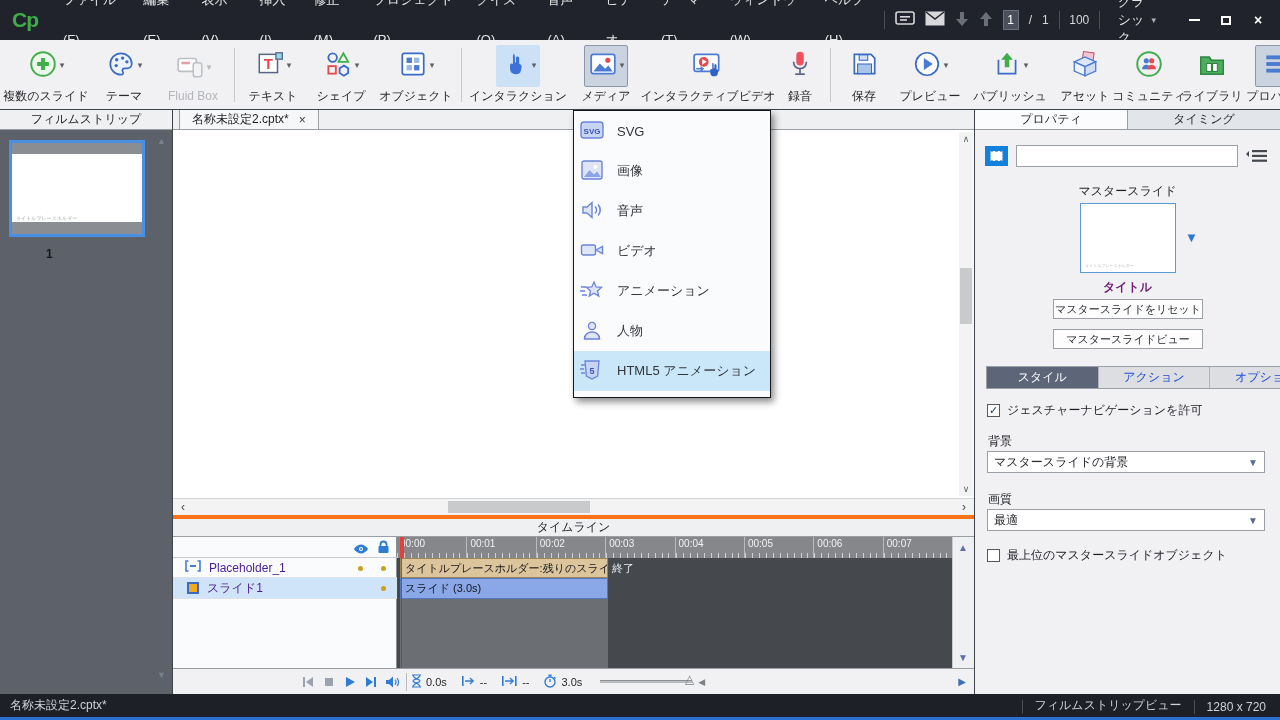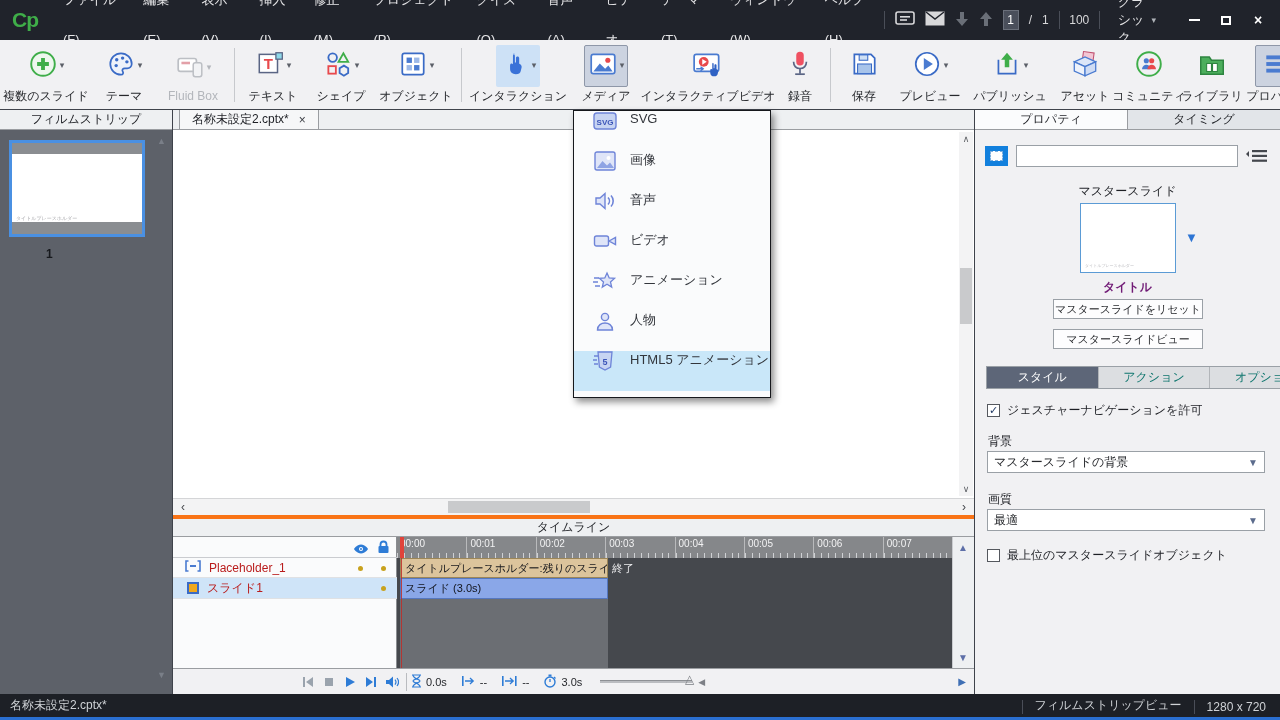--- a/index.html
+++ b/index.html
@@ -28,21 +28,21 @@
   .tb-label { margin-top:1px; white-space:nowrap; }
   .icon-wrap { height:42px; min-width:44px; display:flex; align-items:center; justify-content:center; gap:2px; border:1px solid transparent; border-radius:2px; padding:0 3px; }
   .tb-hover .icon-wrap { background:#cde1f6; }
   .tb-active .icon-wrap { background:#ccd3e0; border-color:#8e97a8; }
   .tb-disabled .tb-label { color:#b3b6bb; }
   .chev { color:#5c6068; font-size:9px; line-height:1; }
   .tb-sep { width:1px; height:54px; background:#c7c9cd; margin:0 4px; flex:0 0 auto; }
 
   
   .media-menu { left:573px; top:110px; width:198px; background:#fafbfc; border:1px solid #16181c; box-shadow:3px 4px 7px rgba(0,0,0,.45); z-index:100; padding-bottom:6px; }
-  .mm-item { height:40px; display:flex; align-items:flex-start; gap:13px; padding-left:19px; font-size:13px; color:#33363c; }
+  .mm-item { height:40px; display:flex; align-items:center; gap:13px; padding-left:6px; font-size:13px; color:#33363c; }
   .mm-item.sel { background:#c9e7f9; }
 
   
   .filmstrip { left:0; top:110px; width:173px; height:584px; background:#5d6169; border-right:1px solid #3f434b; }
   .panel-header { height:20px; background:#eef0f2; border-bottom:1px solid #9a9da1; font-size:12px; color:#1d1f24; display:flex; align-items:center; justify-content:center; }
   .thumb { position:absolute; left:9px; top:30px; width:136px; height:97px; background:#fff; border:3px solid #4a90e2; }
   .thumb-band-top { position:absolute; top:0; left:0; right:0; height:11px; background:#8a8d91; }
   .thumb-band-bot { position:absolute; bottom:0; left:0; right:0; height:12px; background:#8a8d91; }
   .thumb-hint { position:absolute; bottom:13px; left:4px; font-size:5px; color:#a9a9ad; white-space:nowrap; overflow:hidden; }
   .slide-num { position:absolute; left:46px; top:137px; font-size:12px; font-weight:bold; color:#17191d; }
@@ -61,21 +61,21 @@
   .vs-thumb { position:absolute; left:1px; top:136px; width:12px; height:56px; background:#c9cacc; }
   .hscroll { left:173px; top:498px; width:801px; height:17px; background:#f3f3f4; border-top:1px solid #d4d5d7; }
   .hs-arrow { position:absolute; top:1px; width:16px; height:15px; color:#45484d; font-size:12px; text-align:center; line-height:15px; }
   .hs-thumb { position:absolute; left:275px; top:2px; width:142px; height:12px; background:#c9cacc; }
 
   
   .tl-header { left:173px; top:515px; width:801px; height:22px; background:#eef0f2; border-top:4px solid #f97316; border-bottom:1px solid #9a9da1; display:flex; align-items:center; justify-content:center; font-size:12px; color:#1d1f24; }
   .tl-body { left:173px; top:537px; width:801px; height:131px; background:#f7f8f9; }
   .tl-left { position:absolute; left:0; top:0; width:224px; height:131px; border-right:1px solid #8a8d91; background:#fafbfc; }
   .tl-left-head { position:absolute; top:0; left:0; width:224px; height:21px; border-bottom:1px solid #caccd0; }
-  .tl-row { position:absolute; left:0; width:256px; display:flex; align-items:center; font-size:12px; color:#b91c1c; border-bottom:1px solid #dfe1e4; }
+  .tl-row { position:absolute; left:0; width:256px; display:flex; align-items:center; font-size:12px; color:#4c1d95; border-bottom:1px solid #dfe1e4; }
   .tl-row1 { top:21px; height:20px; }
   .tl-row2 { top:41px; height:21px; background:#cfe4f8; }
   .ph-icon { margin:0 8px 0 12px; }
   .slide-icon { width:12px; height:12px; background:#f0a81c; border:2px solid #3a6bc6; margin:0 8px 0 14px; }
   .dot { width:5px; height:5px; border-radius:50%; background:#c8a21e; position:absolute; }
   .tracks { position:absolute; left:224px; top:21px; width:555px; height:110px; background:#45484d; overflow:hidden; }
   .ruler { position:absolute; left:224px; top:0; width:555px; height:21px; background:#85878a; overflow:hidden; display:flex; }
   .ruler-seg { position:relative; width:69.4px; flex:0 0 69.4px; color:#f2f2f3; font-size:10px; padding:1px 0 0 3px; border-left:1px solid #b9babc; }
   .ruler-seg::after { content:""; position:absolute; left:0; right:0; bottom:0; height:5px; background:repeating-linear-gradient(to right,#cfd1d4 0 1px,transparent 1px 6.94px); }
   .track-bar1 { position:absolute; left:3px; top:0; width:208px; height:20px; background:#dcc49c; border:1px solid #9c8658; font-size:11px; color:#17181c; line-height:18px; padding-left:4px; white-space:nowrap; overflow:hidden; }
@@ -110,21 +110,21 @@
   .burger { display:flex; align-items:center; gap:2px; }
   .master-label { position:absolute; top:73px; left:0; width:100%; text-align:center; font-size:12px; color:#1d1f24; }
   .master-thumb { position:absolute; left:105px; top:93px; width:96px; height:70px; background:#fff; border:1px solid #5b9bd5; }
   .mt-hint { position:absolute; bottom:4px; left:4px; font-size:4px; color:#b9b9bd; white-space:nowrap; overflow:hidden; }
   .master-dd { position:absolute; left:210px; top:120px; color:#2e75d4; font-size:13px; }
   .master-name { position:absolute; top:169px; left:0; width:100%; text-align:center; font-size:12px; font-weight:bold; color:#701a75; }
   .rp-btn { position:absolute; left:78px; width:150px; height:20px; background:#fdfdfe; border:1px solid #9aa0a6; font-size:11px; color:#26282c; display:flex; align-items:center; justify-content:center; }
   .style-tabs { position:absolute; left:11px; top:256px; width:336px; height:23px; display:flex; border:1px solid #9aa0a6; }
   .st-tab { flex:1; display:flex; align-items:center; justify-content:center; font-size:12px; }
   .st-tab.active { background:#5d6678; color:#fff; }
-  .st-tab.idle { background:#dcdee1; color:#0f766e; border-left:1px solid #b2b5b9; }
+  .st-tab.idle { background:#dcdee1; color:#1d4ed8; border-left:1px solid #b2b5b9; }
   .chk-row { position:absolute; left:12px; display:flex; align-items:center; gap:7px; font-size:12px; color:#1d1f24; }
   .chk { width:13px; height:13px; background:#fff; border:1px solid #55585e; display:flex; align-items:center; justify-content:center; font-size:11px; font-weight:bold; color:#1f3864; line-height:1; }
   .fld-label { position:absolute; left:13px; font-size:12px; color:#1d1f24; }
   .select { position:absolute; left:12px; width:278px; height:22px; background:#fff; border:1px solid #9aa0a6; font-size:12px; color:#26282c; display:flex; align-items:center; padding:0 6px; }
   .select .sel-arrow { margin-left:auto; color:#5b6b8c; font-size:10px; }
 
   
   .statusbar { left:0; top:694px; width:1280px; height:26px; background:#1d2026; color:#cfd2d6; font-size:12px; display:flex; align-items:center; border-bottom:3px solid #2a6fd1; }
   .sb-file { padding-left:10px; }
   .sb-right { margin-left:auto; display:flex; align-items:flex-end; gap:12px; padding-right:14px; }

